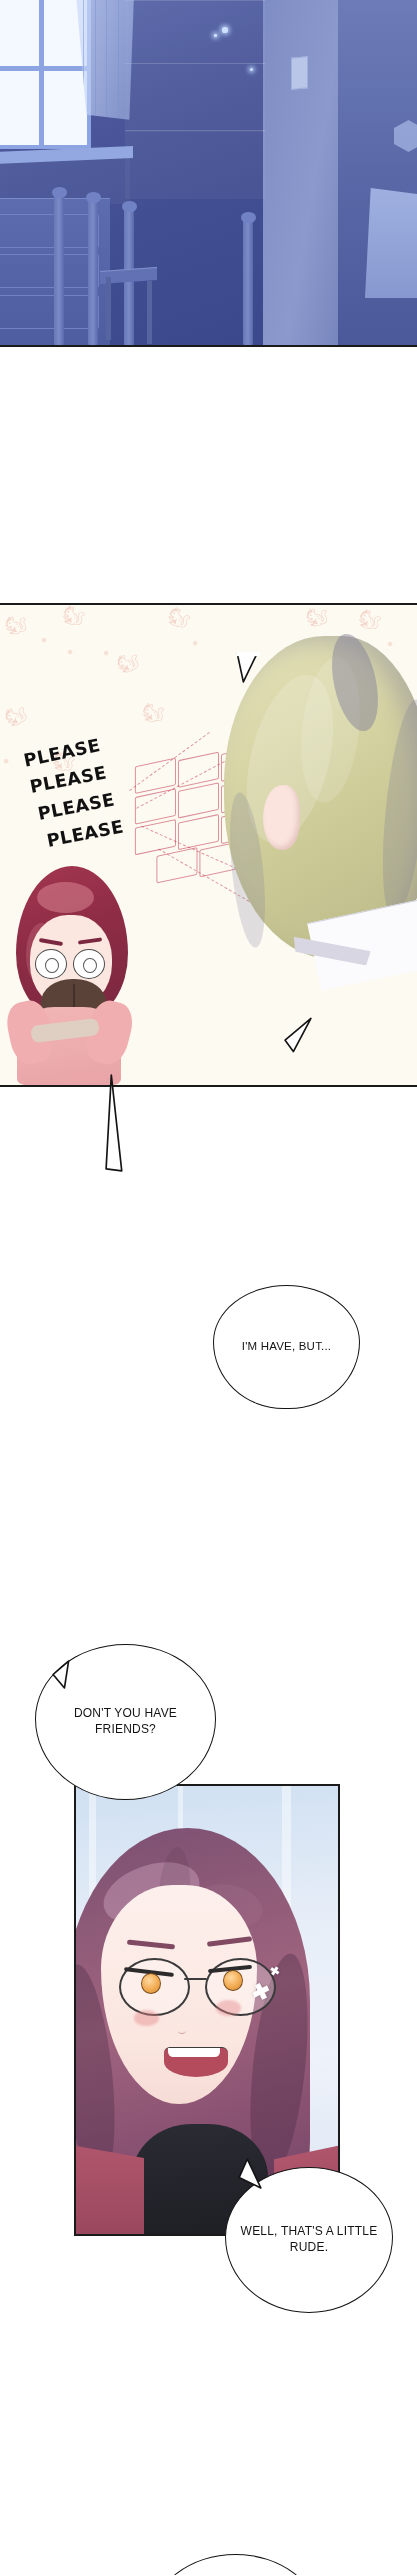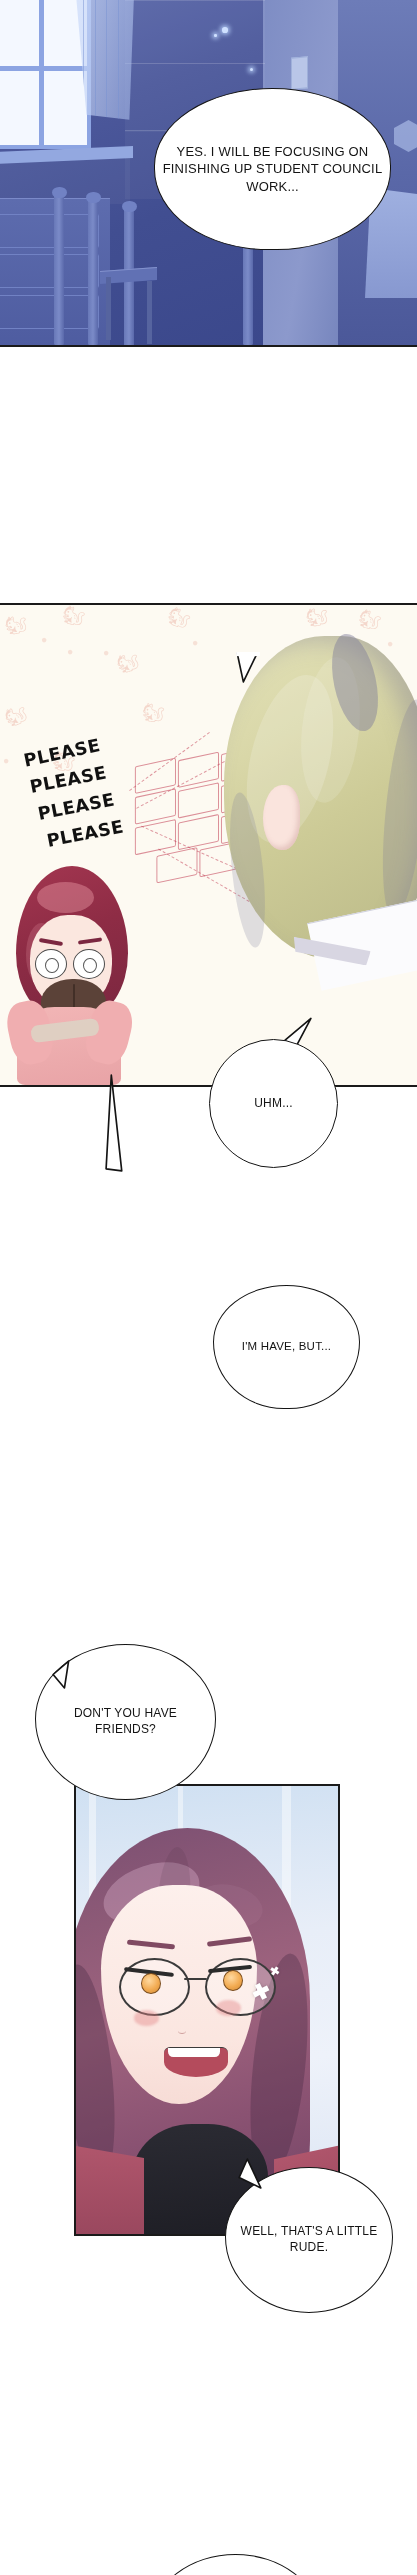--- a/index.html
+++ b/index.html
@@ -353,25 +353,20 @@
         <span class="knob"></span>
       </div>
 
     <div class="stool"></div>
     <div class="stool-leg" style="left:106px;top:277px;"></div>
     <div class="stool-leg" style="left:147px;top:281px;"></div>
 
     <div class="chairback"></div>
     <div class="hexlamp"></div>
 
-    <div class="bubble" style="left:154px;top:88px;width:237px;height:162px;
-                border-radius:50% 50% 48% 48% / 48% 48% 50% 50%;
-                font-size:13px;">
-      <span class="txt">YES. I WILL BE FOCUSING ON FINISHING UP STUDENT COUNCIL WORK...</span>
-    </div>
   </div>
 
   <div class="panel" id="panel2">
 
     <div class="bunny" style="left:5.2px;top:11.5px;transform:rotate(-8deg);">🐿</div>
     <div class="bunny sm" style="left:41px;top:30px;">●</div>
     <div class="bunny" style="left:62px;top:3.1px;transform:rotate(16deg);">🐿</div>
     <div class="bunny sm" style="left:67px;top:42px;">●</div>
     <div class="bunny" style="left:117px;top:50px;transform:rotate(-14deg);">🐿</div>
     <div class="bunny sm" style="left:103px;top:43px;">●</div>
@@ -442,24 +437,20 @@
   </div>
 
   <div class="tail-shape" style="left:240px;top:656px;width:11.5px;height:22px;z-index:4;
               clip-path:polygon(0 0,100% 0,24% 100%);
               background:#ffffff;border-left:1.6px solid #141414;border-right:0;"></div>
   <svg style="position:absolute;left:236px;top:652px;z-index:6;" width="24" height="32" viewBox="0 0 46 62">
     <path d="M2 2 L40 4 L14 58 Z" fill="#ffffff" stroke="#141414" stroke-width="3.2" stroke-linejoin="round"></path>
     <rect x="0" y="0" width="46" height="8" fill="#ffffff"></rect>
   </svg>
 
-  <div class="bubble" style="left:209px;top:1039px;width:129px;height:129px;
-              border-radius:50%;font-size:12px;z-index:5;">
-    <span class="txt">UHM...</span>
-  </div>
   <svg style="position:absolute;left:282px;top:1017px;z-index:4;" width="31" height="37" viewBox="0 0 60 70">
     <path d="M56 2 L22 66 L6 44 Z" fill="#ffffff" stroke="#141414" stroke-width="3.2" stroke-linejoin="round"></path>
   </svg>
 
   <svg style="position:absolute;left:104px;top:1074px;z-index:4;" width="24" height="99" viewBox="0 0 46 190">
     <path d="M14 2 L34 186 L4 182 Z" fill="#ffffff" stroke="#141414" stroke-width="3.2" stroke-linejoin="round"></path>
   </svg>
 
   <div class="bubble" style="left:213px;top:1285px;width:147px;height:124px;
               border-radius:50% 50% 48% 48% / 46% 46% 54% 54%;

